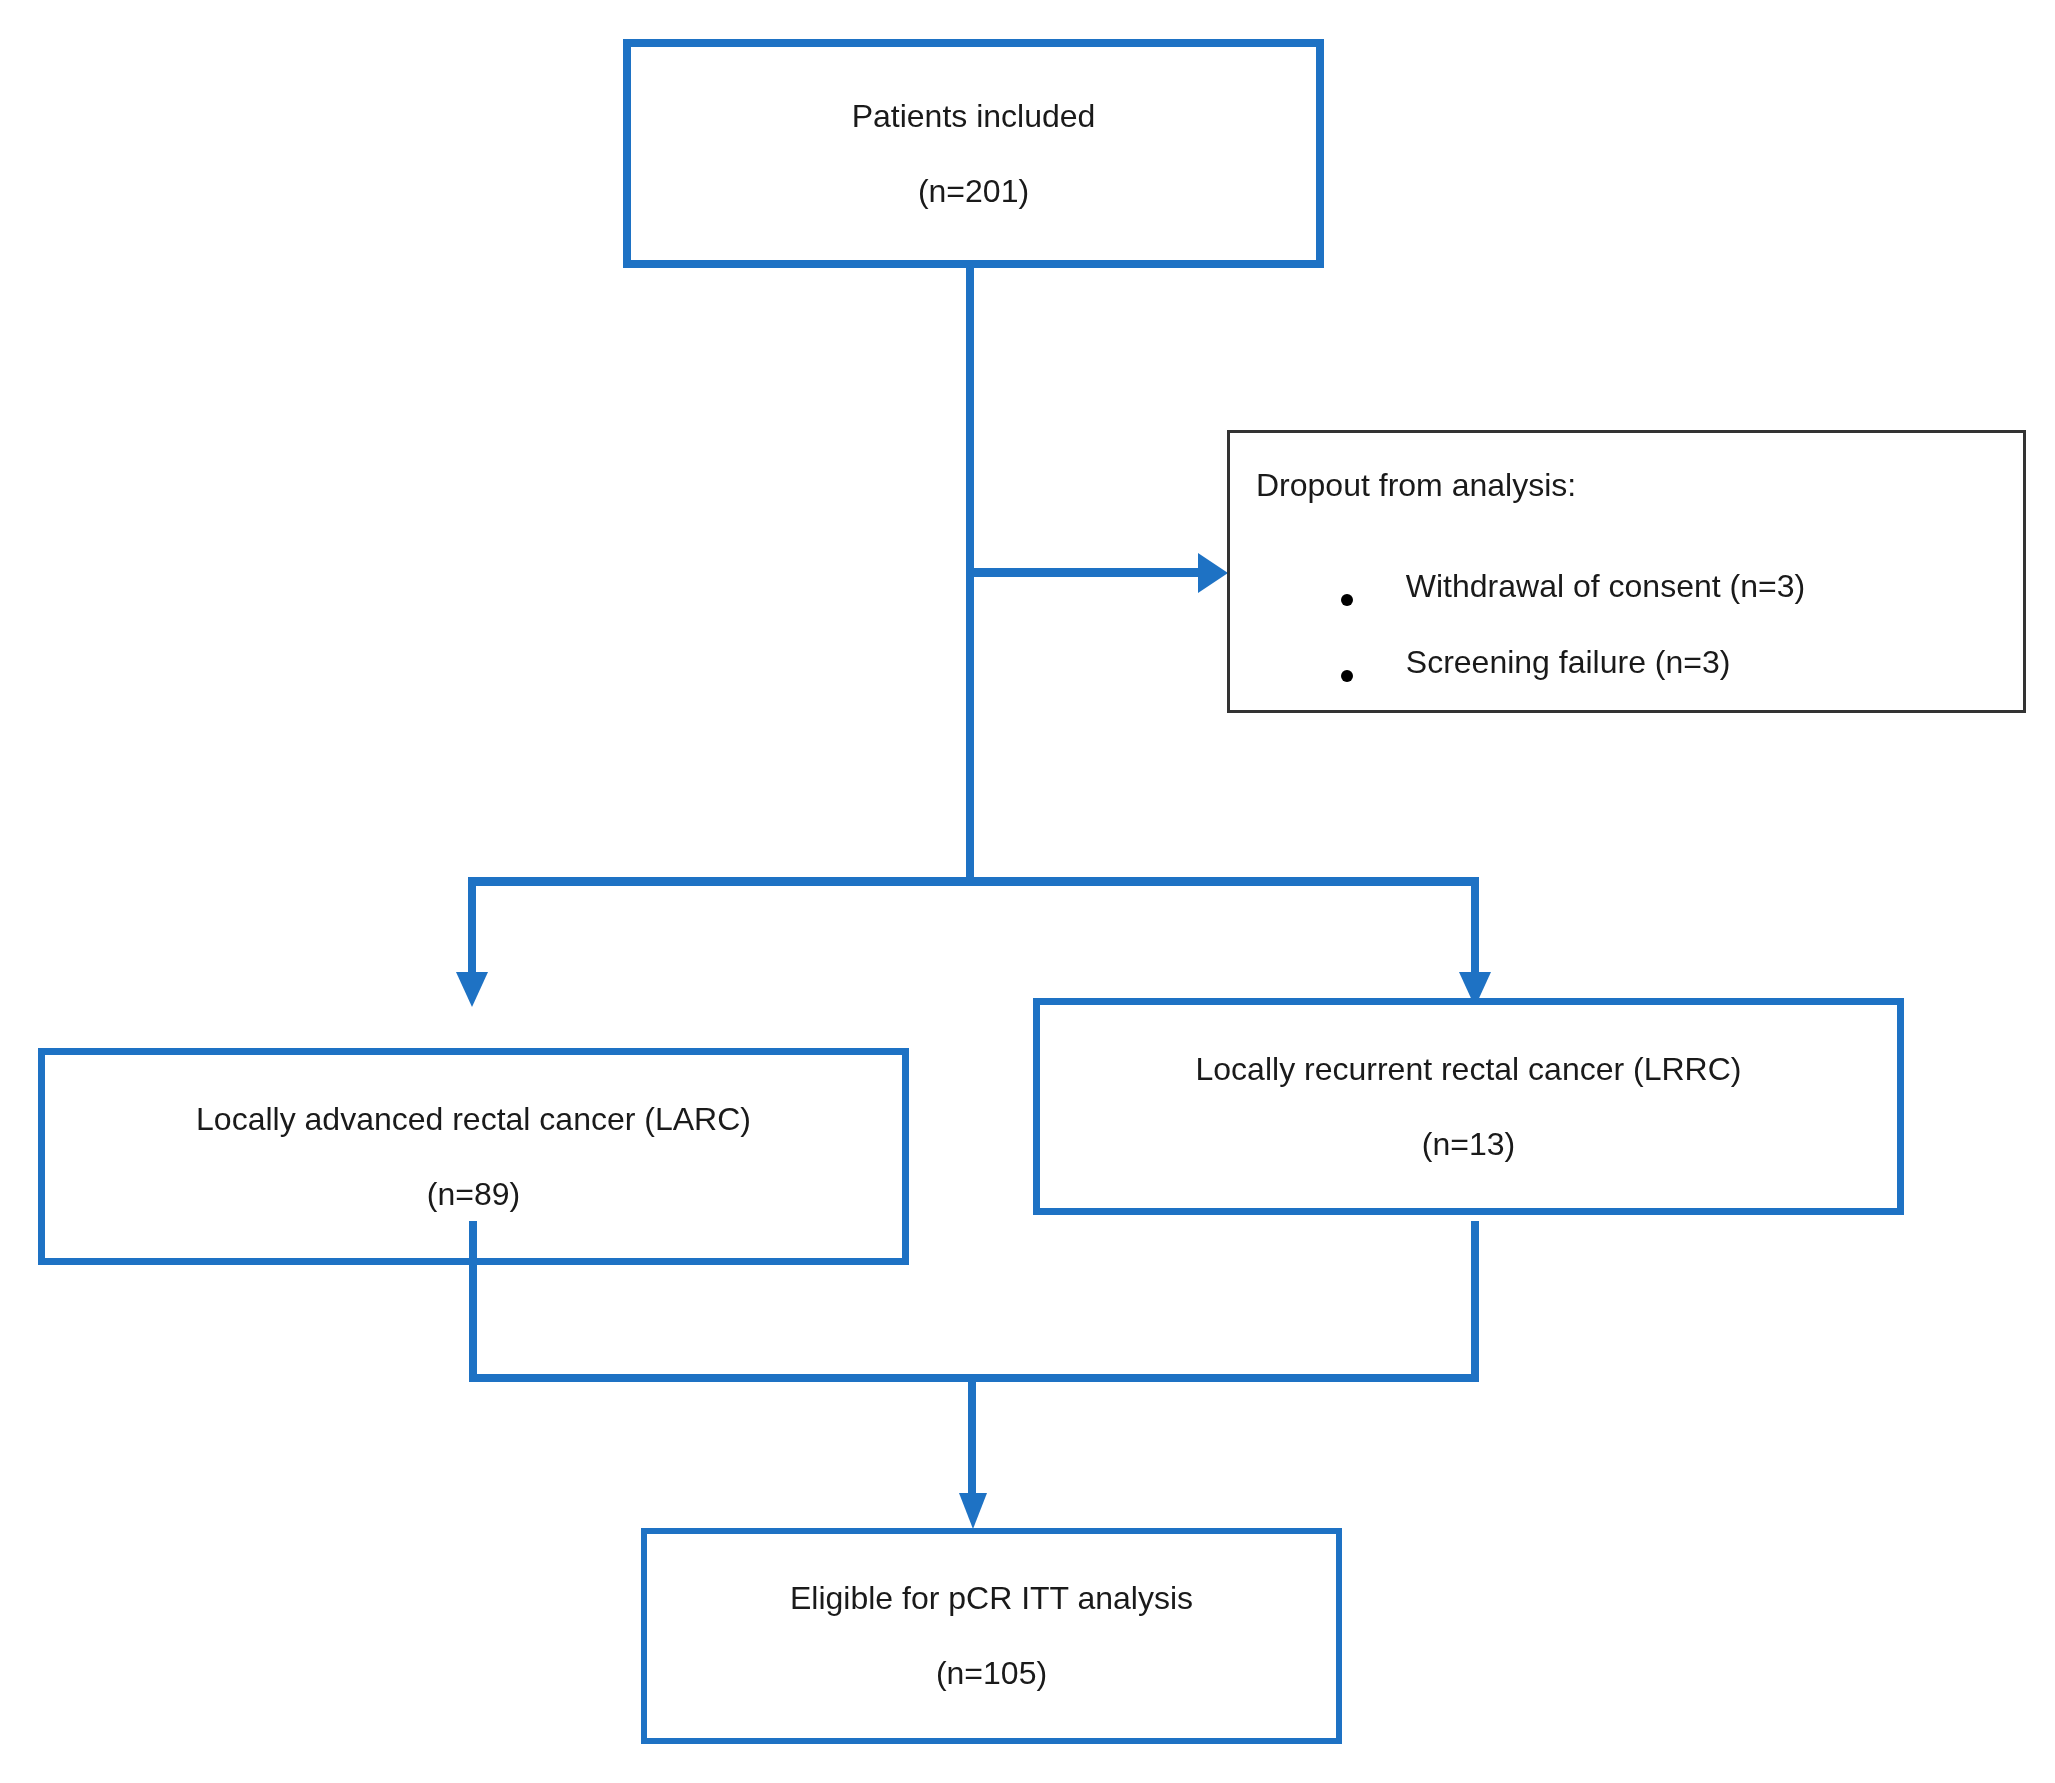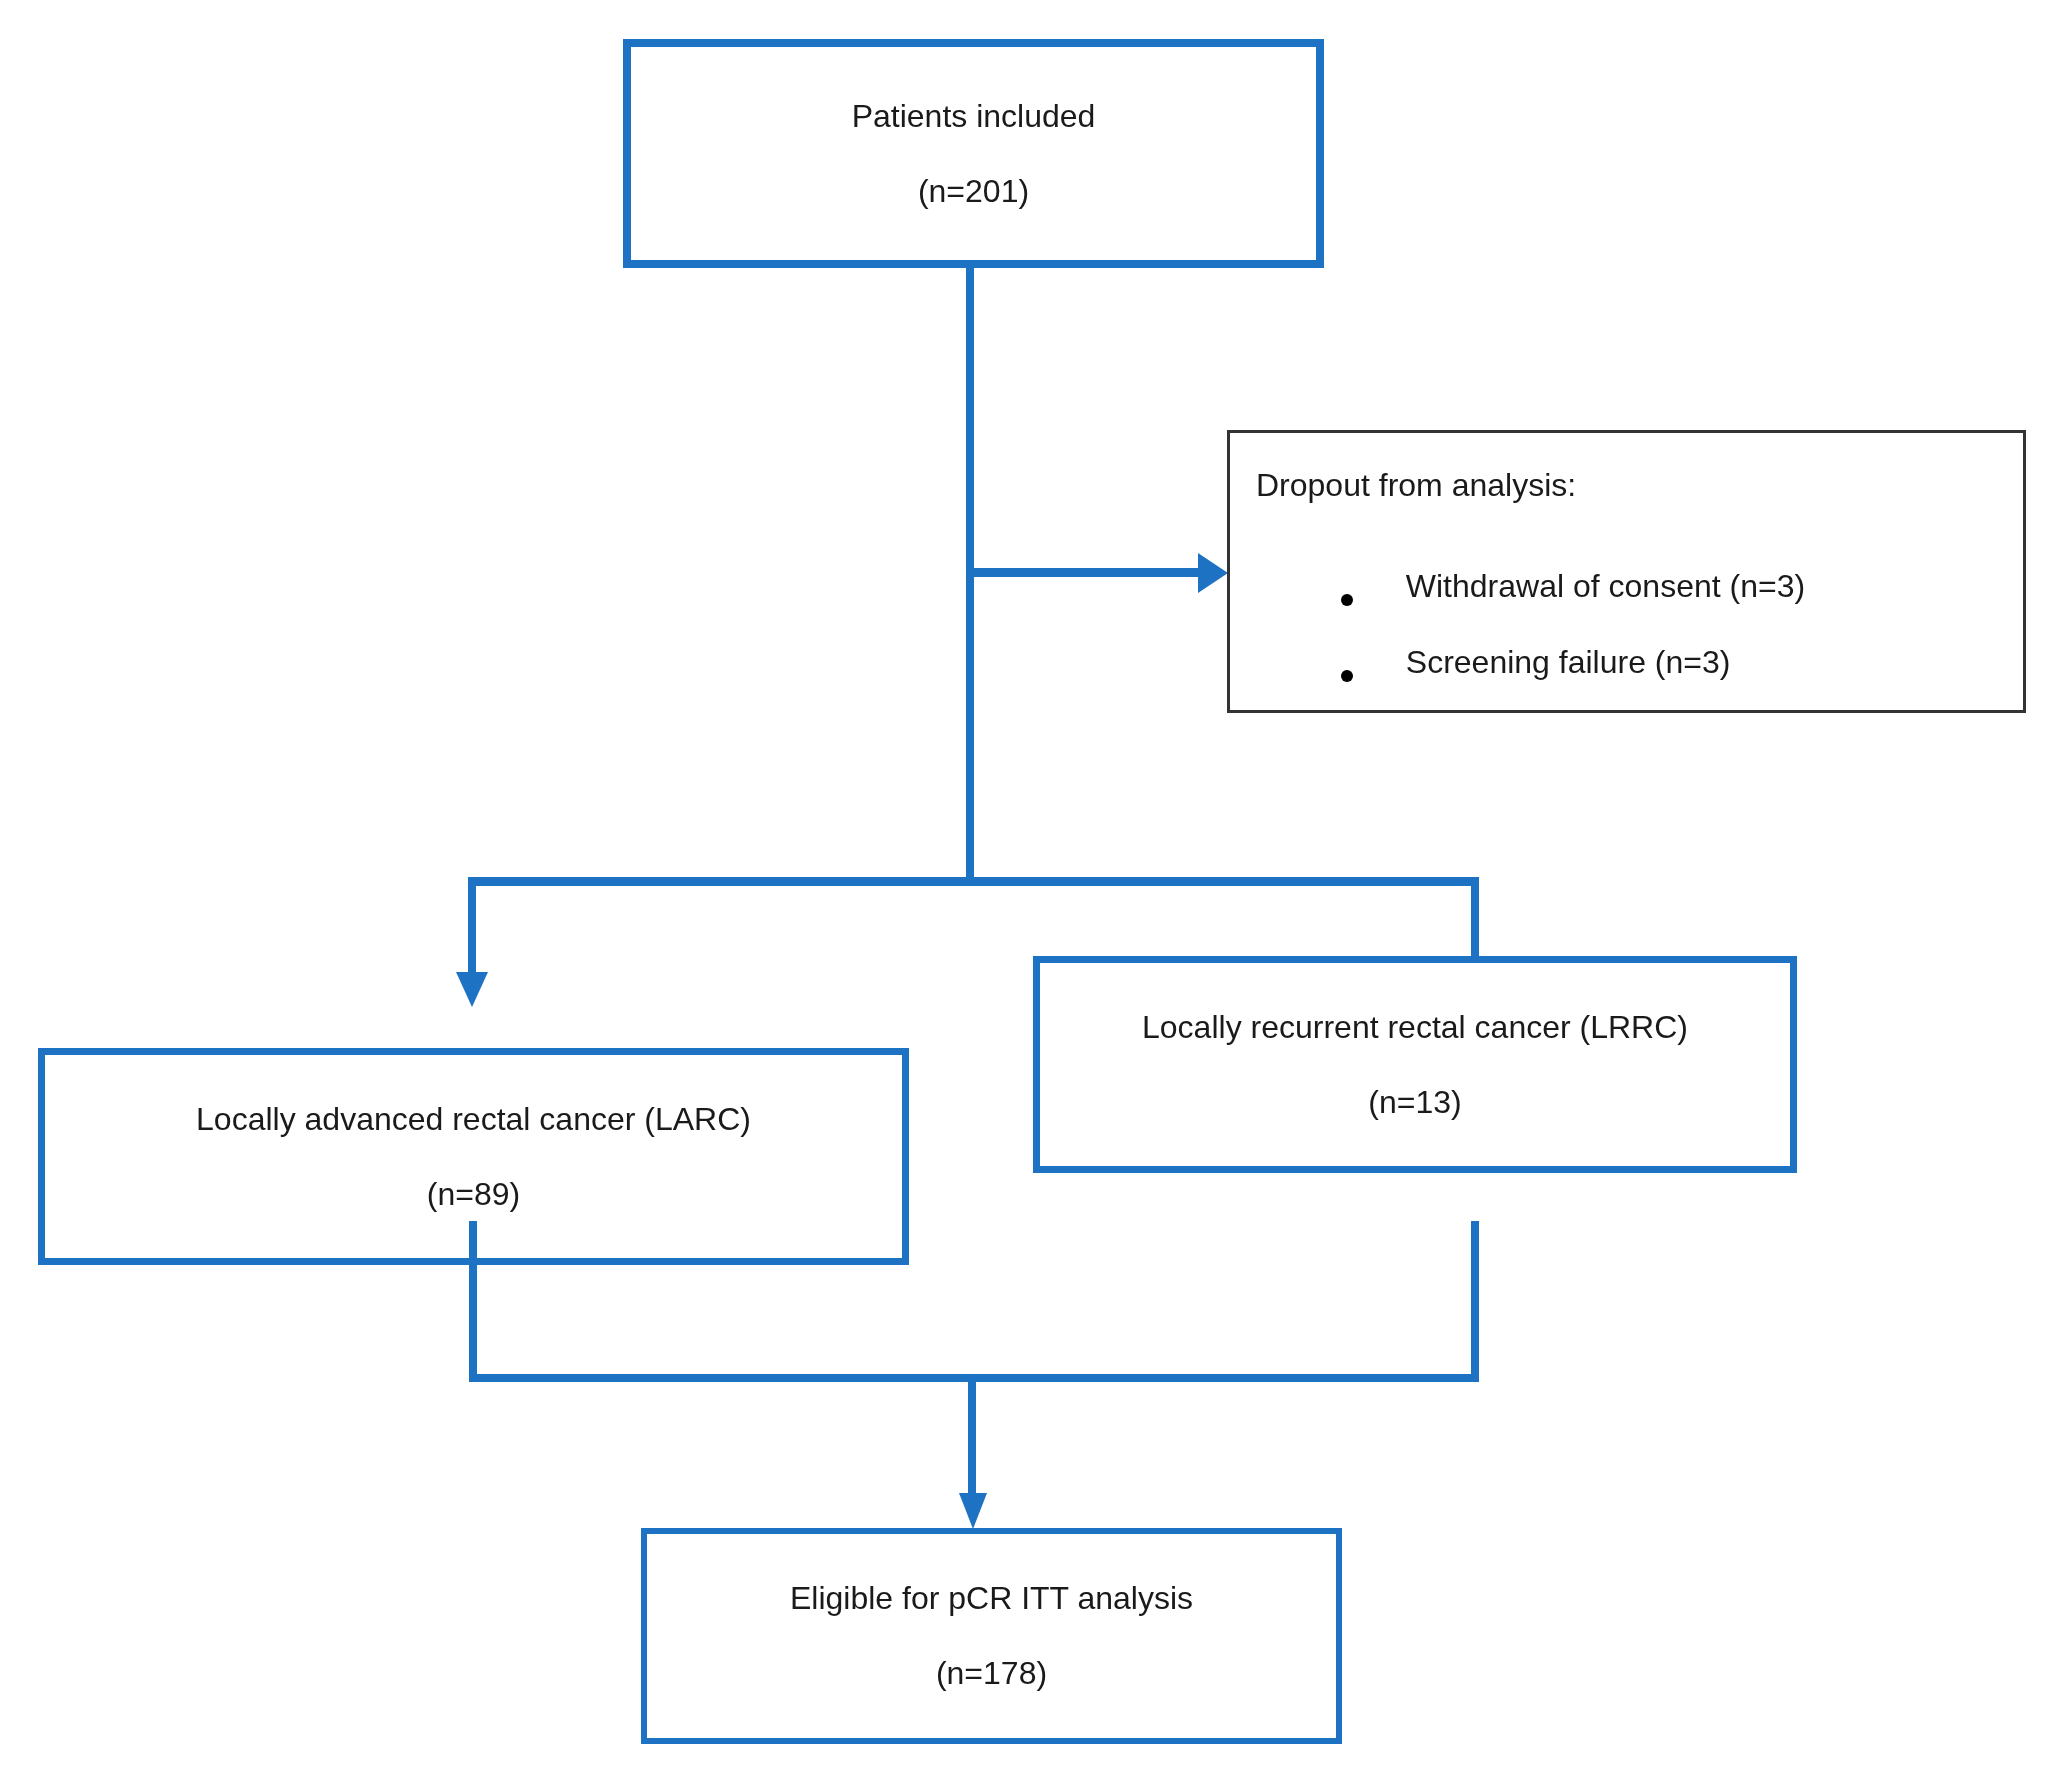--- a/index.html
+++ b/index.html
@@ -31,21 +31,21 @@
     gap: 36px;
     text-align: left;
   }
   .flow-box .line1, .flow-box .line2 {
     font-size: 32px;
     line-height: 39px;
     color: var(--ink);
   }
   #box-patients { left: 623px; top: 39px;  width: 701px; height: 229px; border-width: 8.3px; }
   #box-larc     { left: 38px;  top: 1048px; width: 871px; height: 217px; border-width: 7px; }
-  #box-lrrc     { left: 1033px; top: 956px; width: 764px; height: 217px; border-width: 7px; }
+  #box-lrrc     { left: 1033px; top: 998px; width: 871px; height: 217px; border-width: 7px; }
   #box-eligible { left: 641px; top: 1528px; width: 701px; height: 216px; border-width: 6.2px; }
 
   
   #box-dropout {
     position: absolute;
     left: 1227px; top: 430px; width: 799px; height: 283px;
     background: #fff;
     border: 3.5px solid var(--dropout-border);
     padding: 33px 25px 25px 26px;
   }
@@ -153,17 +153,17 @@
   </div>
 
   <div class="conn" id="vline-larc-down"></div>
   <div class="conn" id="vline-lrrc-down"></div>
   <div class="conn" id="merge-bar"></div>
   <div class="conn" id="vline-center-down"></div>
   <div class="arrow" id="arrow-eligible"></div>
 
   <div class="flow-box" id="box-eligible">
     <div class="line1">Eligible for pCR ITT analysis</div>
-    <div class="line2">(n=178)</div>
+    <div class="line2">(n=105)</div>
   </div>
 
 </div>
 
 
 </body></html>

